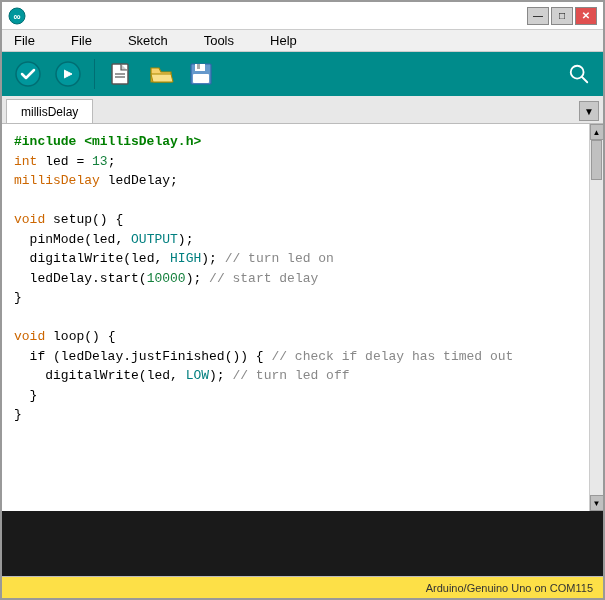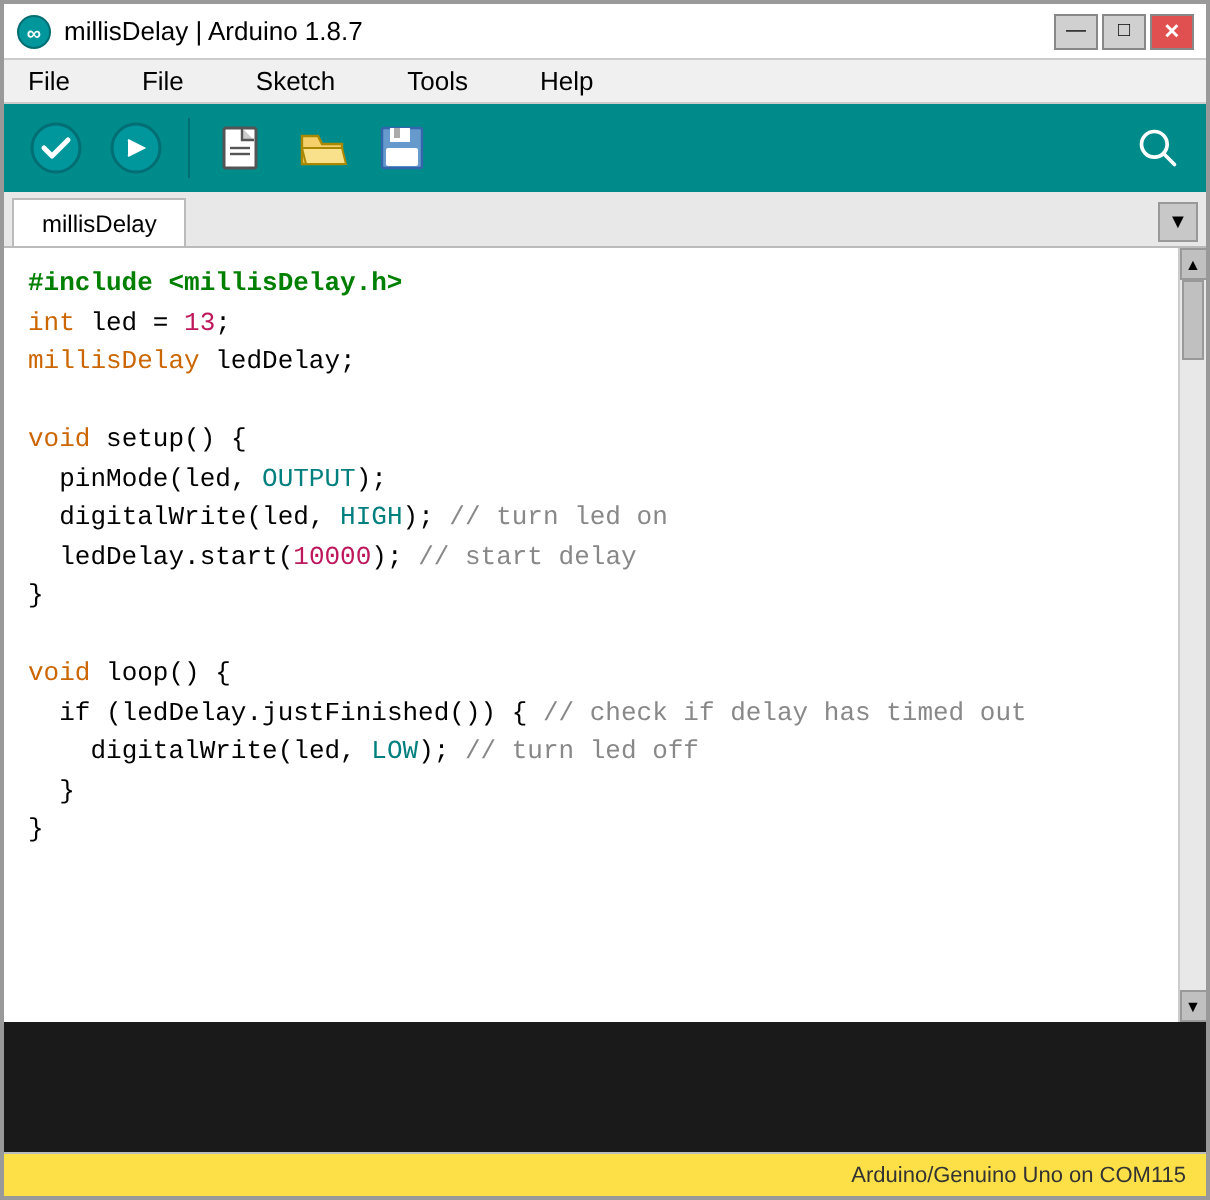--- a/index.html
+++ b/index.html
@@ -195,21 +195,21 @@
       font-family: 'Courier New', monospace;
       font-size: 13px;
       line-height: 1.5;
       white-space: pre;
       color: #000;
       min-height: 19px;
     }
 
     
     .c-preprocessor { color: #007f00; font-weight: bold; }
-    .c-number { color: #be185d; }
+    .c-number { color: #15803d; }
     .c-function { color: #000; }
     .c-type { color: #cc6600; }
     .c-comment { color: #888; }
     .c-constant { color: #007f7f; }
     .c-black { color: #000; }
 
     
     .scrollbar-area {
       width: 14px;
       background: #e8e8e8;
@@ -274,21 +274,20 @@
 
 <div class="window">
 
   <div class="title-bar">
     <div class="title-bar-left">
 
       <svg class="title-logo" viewBox="0 0 18 18">
         <circle cx="9" cy="9" r="8" fill="#00979c" stroke="#006e73" stroke-width="1"></circle>
         <text x="9" y="13" text-anchor="middle" font-size="10" fill="white" font-family="Arial" font-weight="bold">∞</text>
       </svg>
-      <span class="title-text">millisDelay | Arduino 1.8.7</span>
     </div>
     <div class="title-bar-controls">
       <div class="title-btn">—</div>
       <div class="title-btn">□</div>
       <div class="title-btn close">✕</div>
     </div>
   </div>
 
   <div class="menu-bar">
   <div class="menu-item">File</div>

